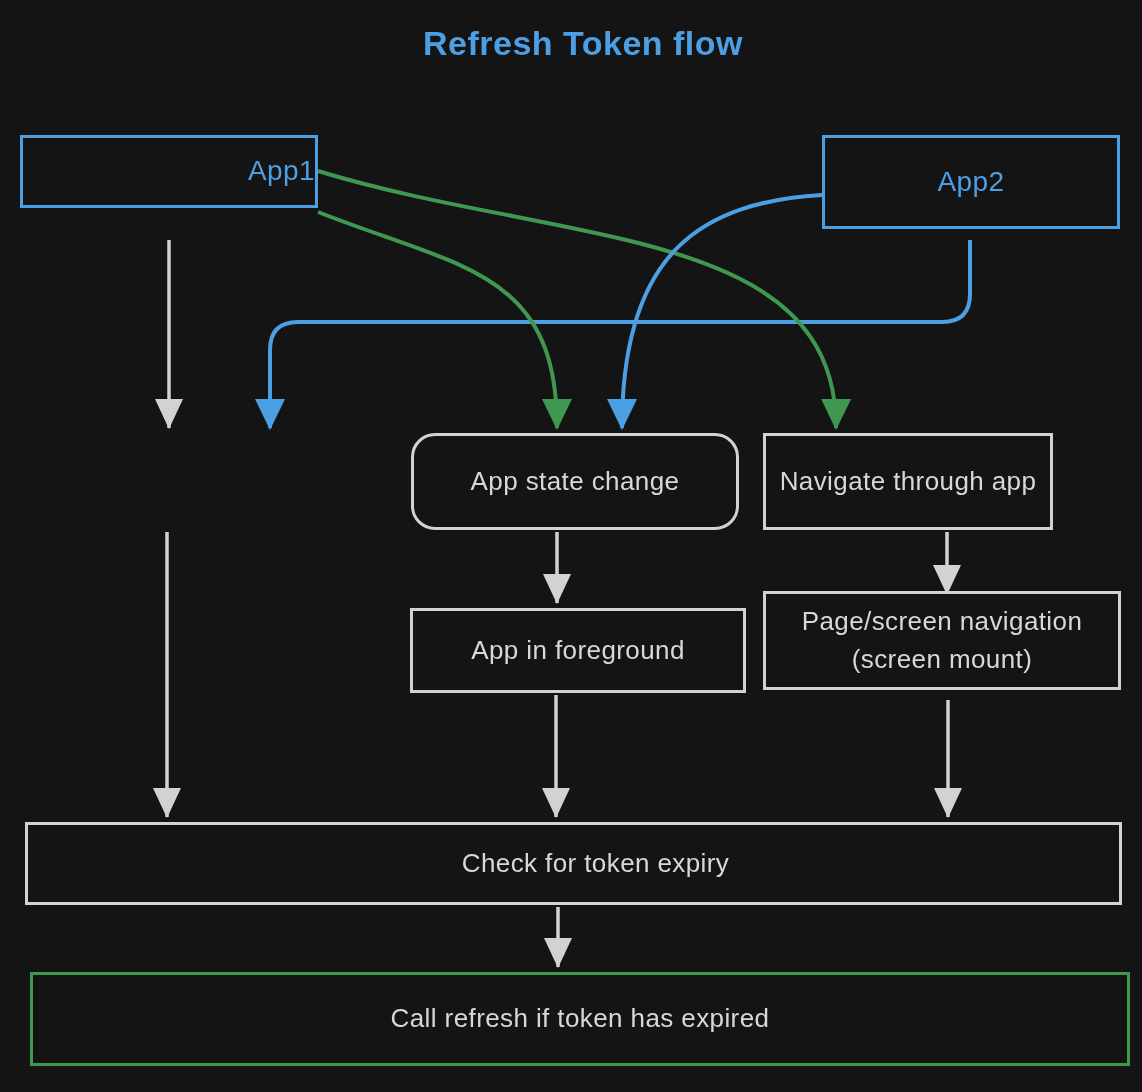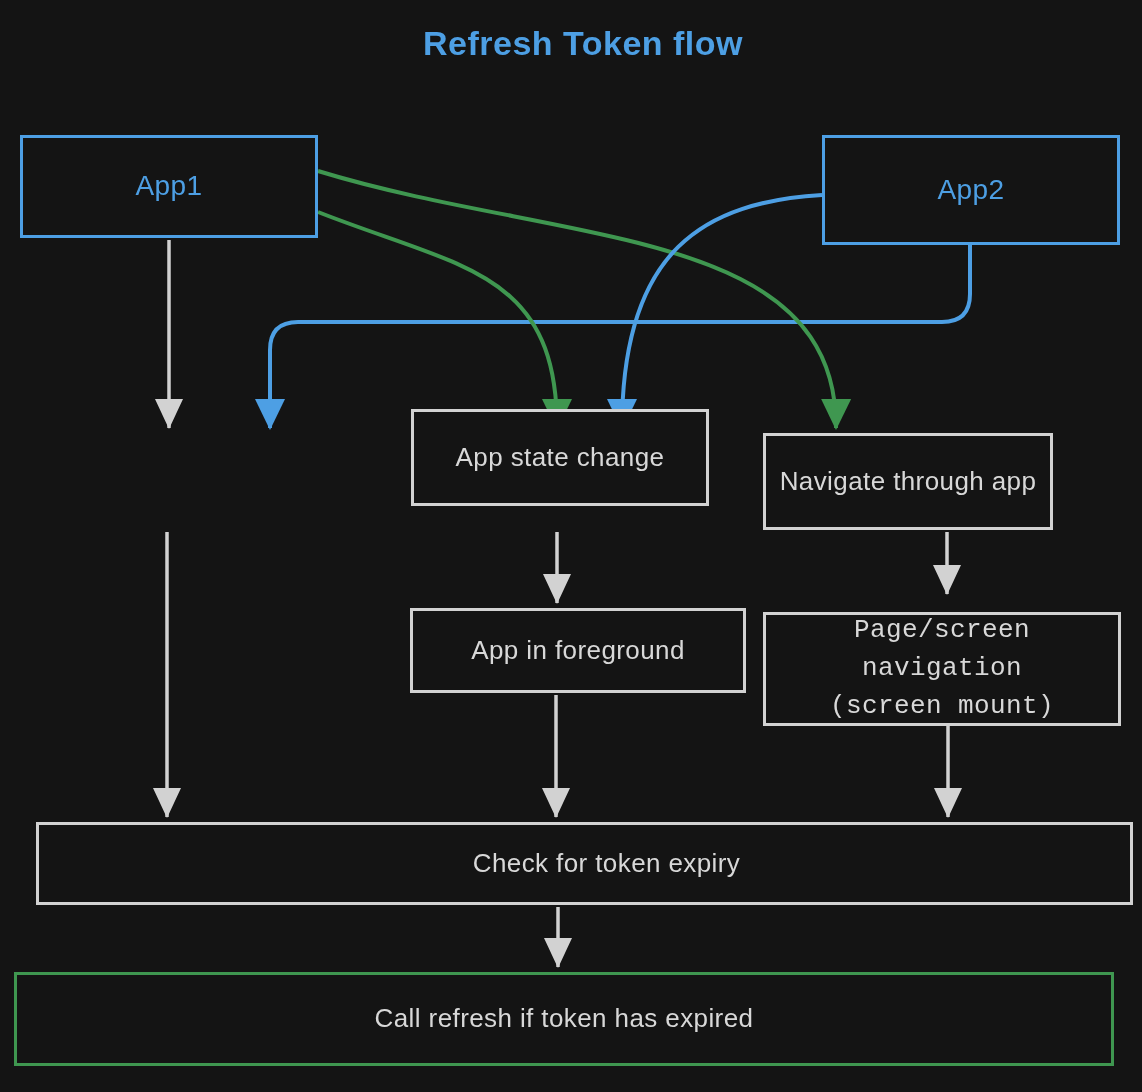--- a/index.html
+++ b/index.html
@@ -97,47 +97,47 @@
 
     <path class="edge edge-gray" marker-end="url(#m-gray)" d="M169,240 L169,428"></path>
     <path class="edge edge-gray" marker-end="url(#m-gray)" d="M167,532 L167,817"></path>
     <path class="edge edge-gray" marker-end="url(#m-gray)" d="M557,532 L557,603"></path>
     <path class="edge edge-gray" marker-end="url(#m-gray)" d="M556,695 L556,817"></path>
     <path class="edge edge-gray" marker-end="url(#m-gray)" d="M947,532 L947,594"></path>
     <path class="edge edge-gray" marker-end="url(#m-gray)" d="M948,700 L948,817"></path>
     <path class="edge edge-gray" marker-end="url(#m-gray)" d="M558,907 L558,967"></path>
   </svg>
 
-  <div class="node node-blue" style="left:20px; top:135px; width:298px; height:103px;">
+  <div class="node node-blue" style="left:20px; top:135px; width:298px; height:73px;align-items:flex-end;">
     <span>App1</span>
   </div>
 
-  <div class="node node-blue" style="left:822px; top:135px; width:298px; height:110px;">
+  <div class="node node-blue" style="left:822px; top:135px; width:298px; height:94px;">
     <span>App2</span>
   </div>
 
 
-  <div class="node node-gray" style="left:411px; top:409px; width:298px; height:97px;">
+  <div class="node node-gray" style="left:411px; top:433px; width:328px; height:97px;border-radius:24px;">
     <span>App state change</span>
   </div>
 
   <div class="node node-gray" style="left:763px; top:433px; width:290px; height:97px;">
     <span>Navigate through app</span>
   </div>
 
   <div class="node node-gray" style="left:410px; top:608px; width:336px; height:85px;">
     <span>App in foreground</span>
   </div>
 
-  <div class="node node-gray" style="left:763px; top:612px; width:358px; height:114px;font-family:Liberation Mono, monospace;">
+  <div class="node node-gray" style="left:763px; top:591px; width:358px; height:99px;">
     <span>Page/screen navigation</span>
     <span>(screen mount)</span>
   </div>
 
-  <div class="node node-gray" style="left:36px; top:822px; width:1097px; height:83px;padding-left:44px;">
+  <div class="node node-gray" style="left:25px; top:822px; width:1097px; height:83px;padding-left:44px;">
     <span>Check for token expiry</span>
   </div>
 
-  <div class="node node-green" style="left:14px; top:972px; width:1100px; height:94px;">
+  <div class="node node-green" style="left:30px; top:972px; width:1100px; height:94px;">
     <span>Call refresh if token has expired</span>
   </div>
 
 </div>
 
 </body></html>

